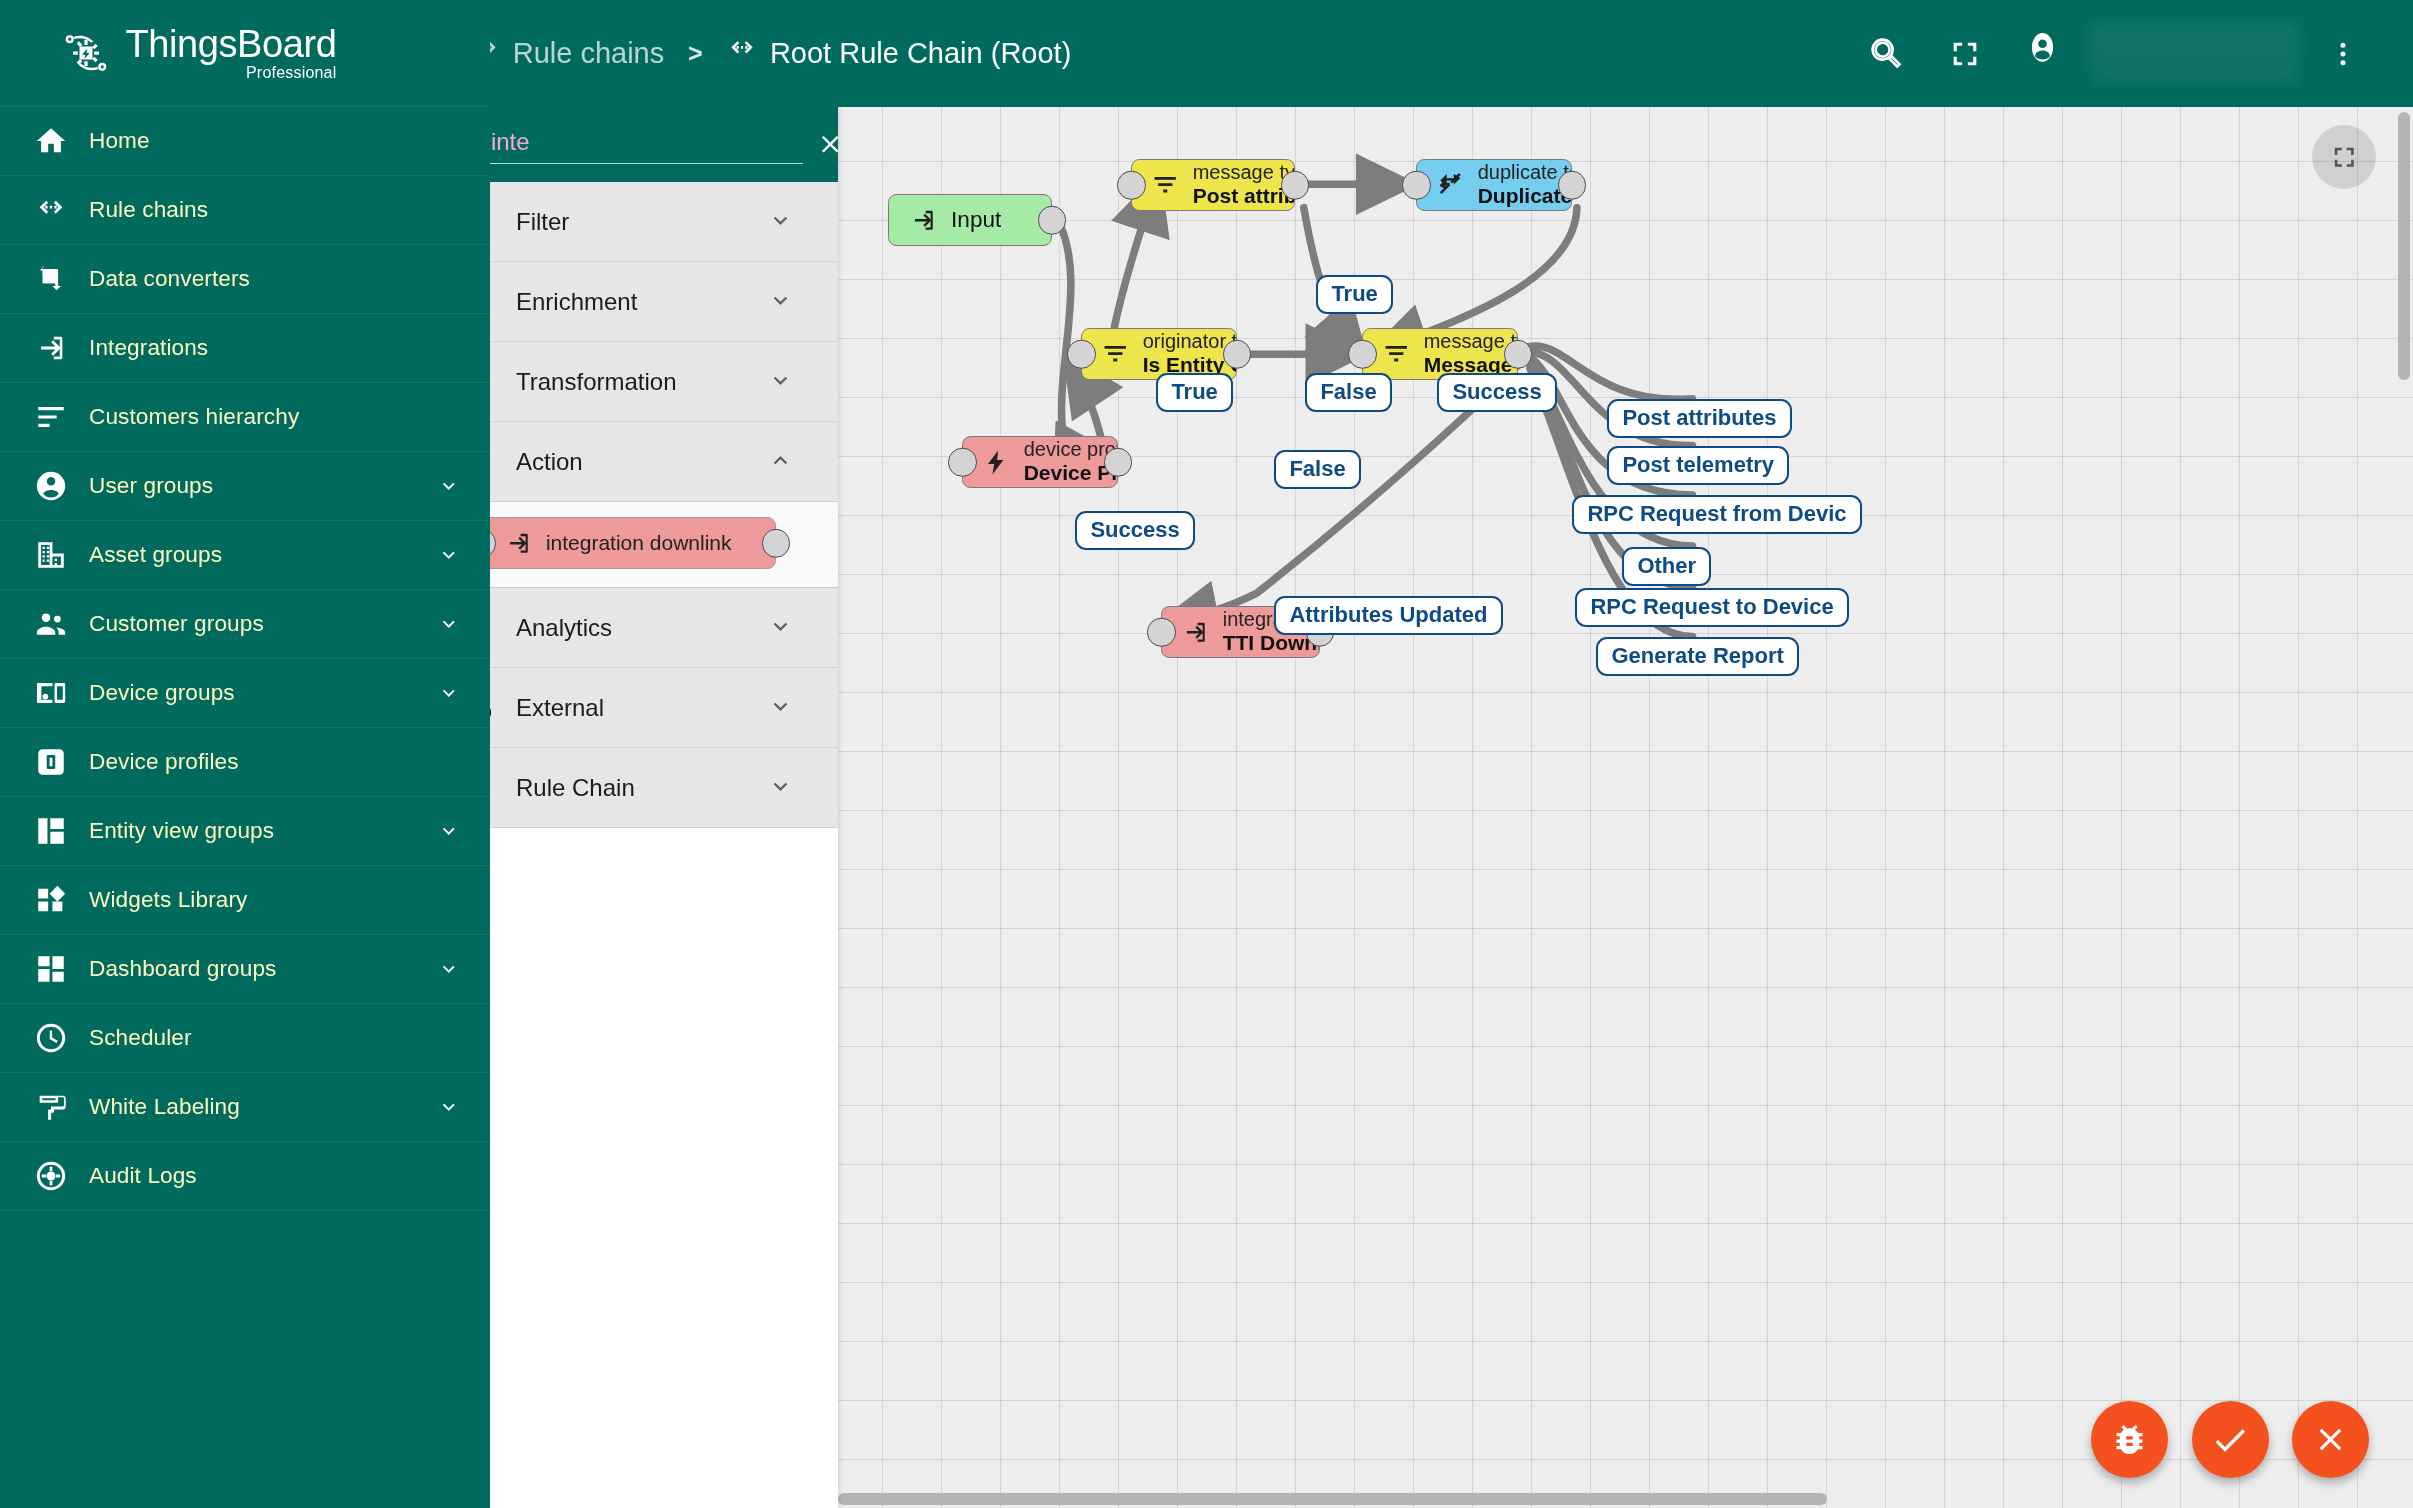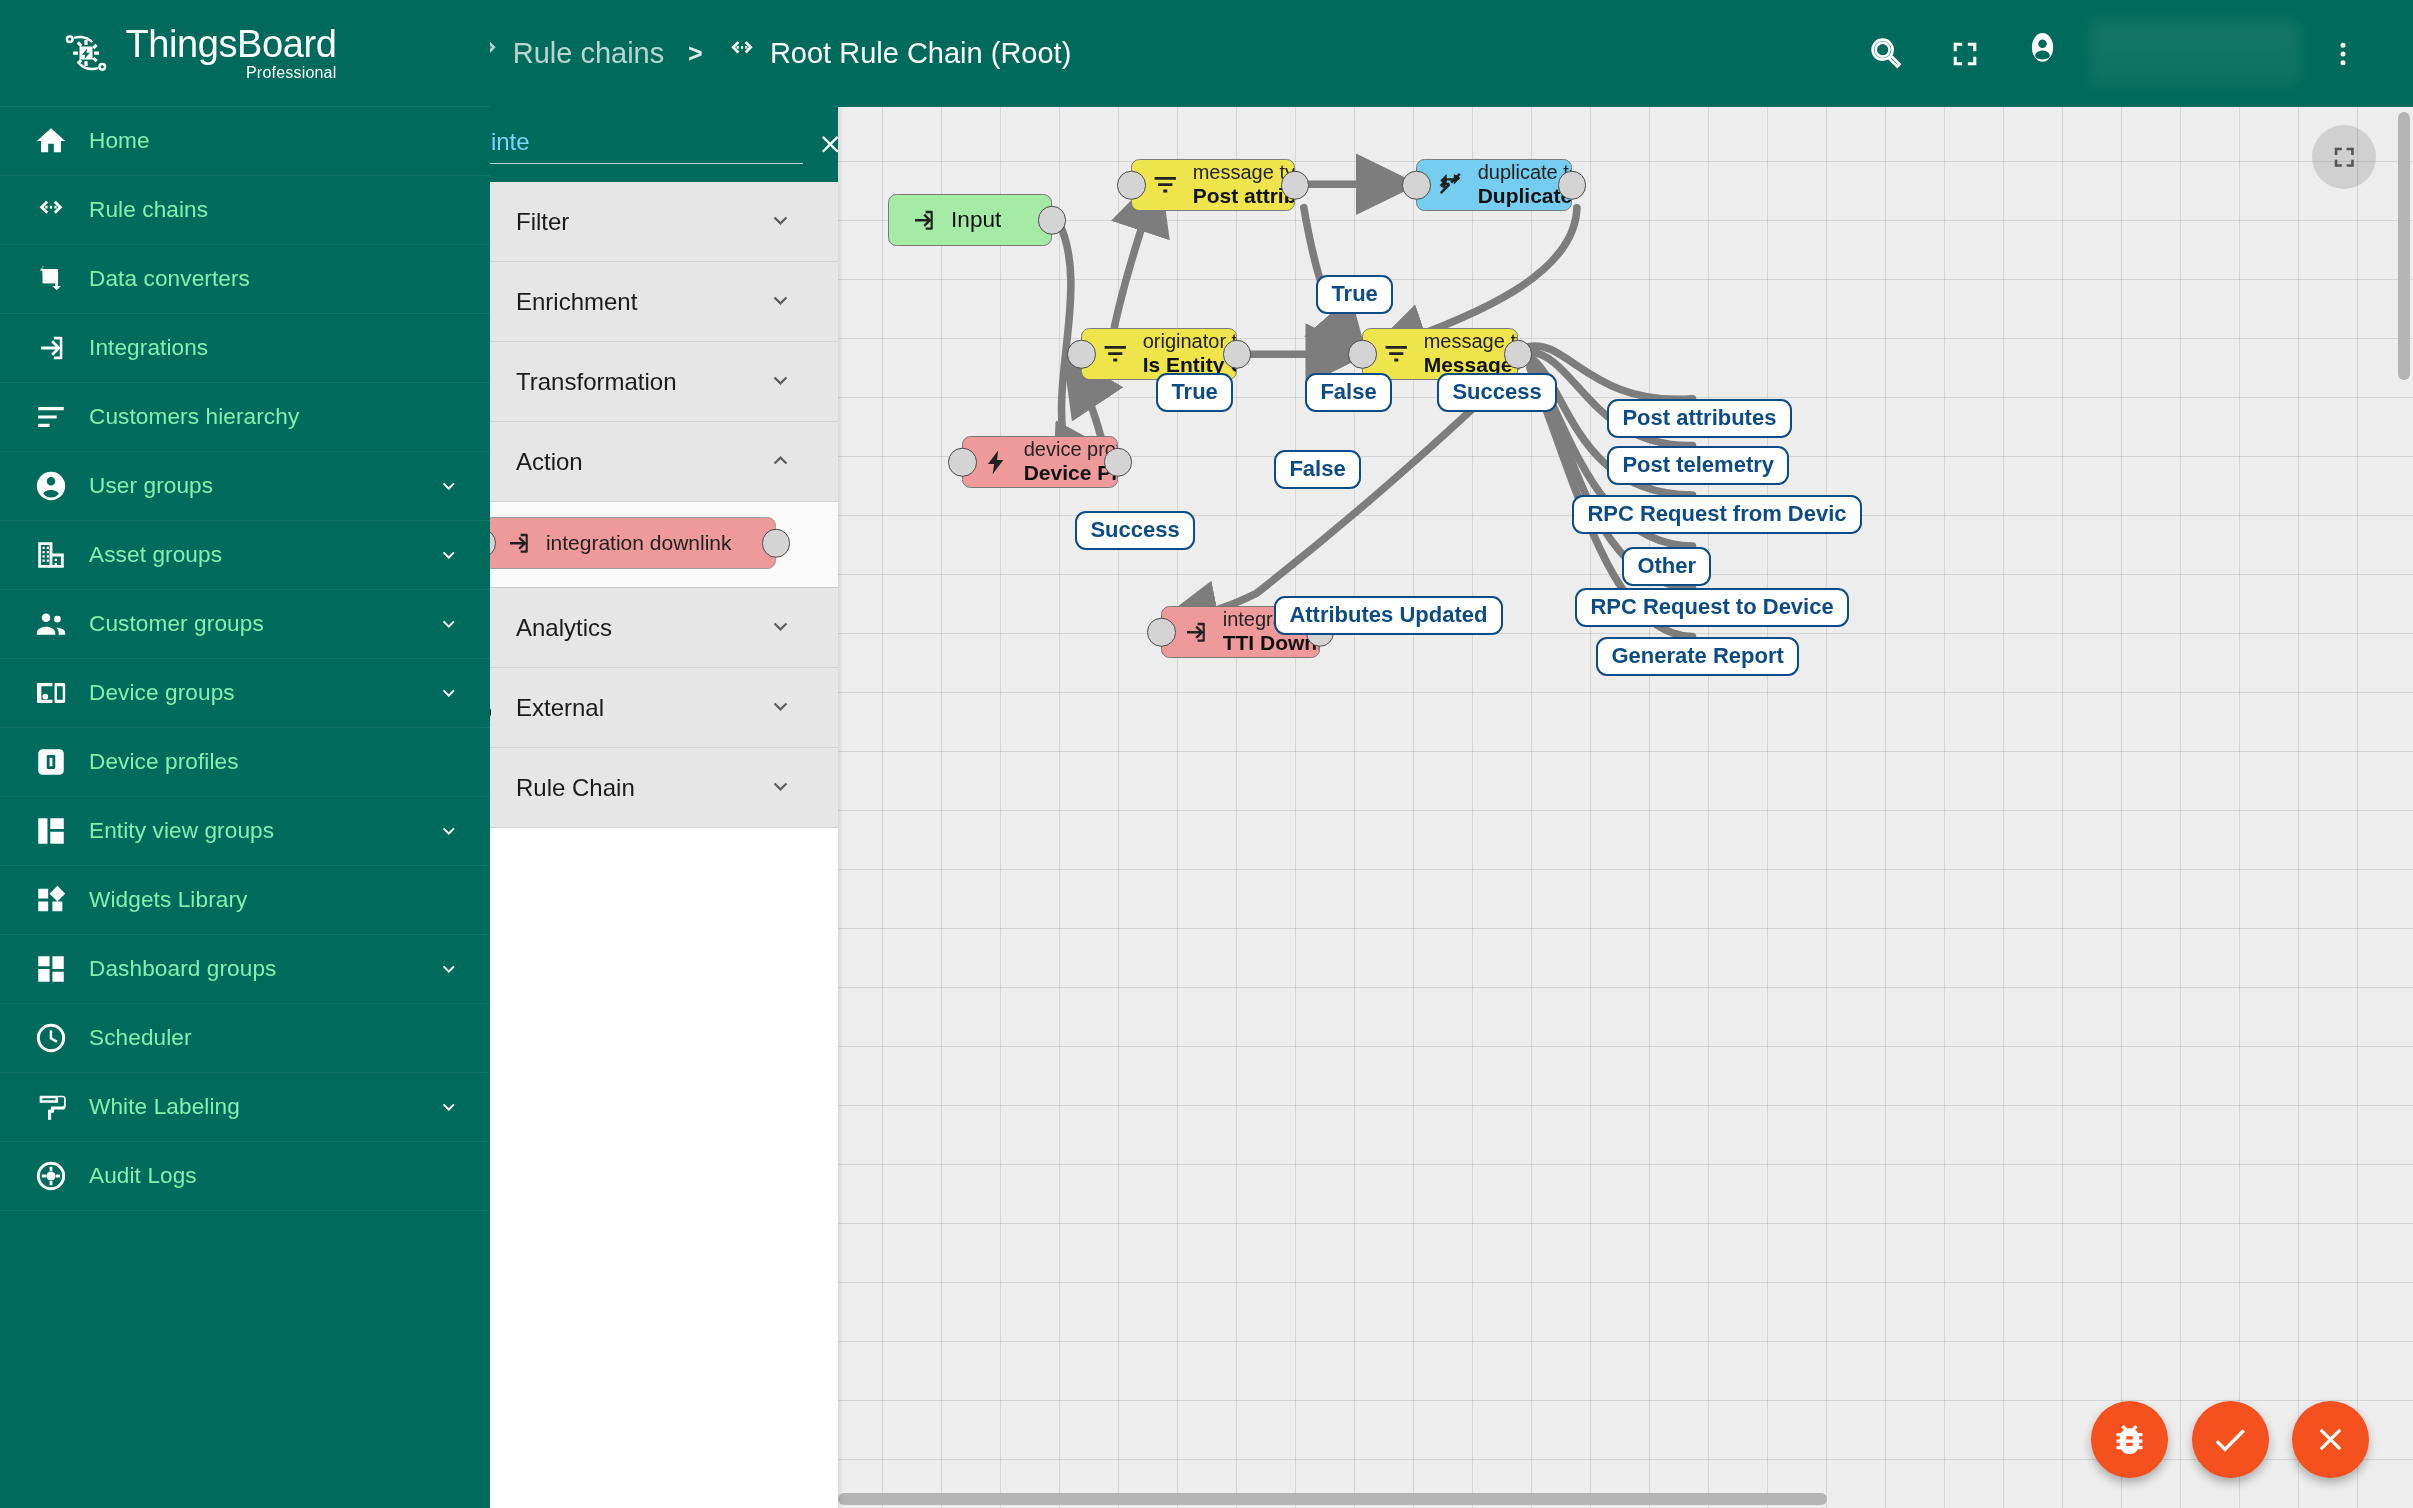--- a/index.html
+++ b/index.html
@@ -44,21 +44,21 @@
     border-bottom: 0.8px solid rgba(255,255,255,0.07);
     cursor: pointer;
     position: relative;
   }
   .nav-item .nav-ico {
     width: 37px; height: 37px; flex: 0 0 37px;
     display: flex; align-items: center; justify-content: center;
   }
   .nav-item .nav-ico svg { width: 34px; height: 34px; fill: #fff; }
   .nav-label {
-    font-size: 22.6px; font-weight: 400; color: #86efac; letter-spacing: 0.1px;
+    font-size: 22.6px; font-weight: 400; color: #fef9c3; letter-spacing: 0.1px;
     white-space: nowrap;
   }
   .nav-chev {
     position: absolute; right: 30px; top: 50%; transform: translateY(-50%);
     width: 23.5px; height: 23.5px;
   }
   .nav-chev svg { width: 23.5px; height: 23.5px; fill: #fff; }
 
   
   #topbar {
@@ -105,21 +105,21 @@
   #lib-search {
     height: 75px; background: #006A5C;
     display: flex; align-items: center; gap: 13.4px;
     padding: 0 22px 0 25px;
   }
   #lib-search .s-ico svg { width: 28.5px; height: 28.5px; fill: #fff; }
   #lib-search-input {
     flex: 1;
     background: transparent; border: none;
     border-bottom: 1.7px solid rgba(255,255,255,0.75);
-    color: #7dd3fc; font-size: 24px;
+    color: #f9a8d4; font-size: 24px;
     font-family: "Liberation Sans", sans-serif;
     padding: 3.4px 1.7px 6.7px 5px;
     outline: none;
   }
   #lib-search-input::placeholder { color: rgba(255,255,255,0.6); }
   #lib-search .act { width: 39px; height: 39px; display:flex; align-items:center; justify-content:center; cursor:pointer; }
   #lib-search .act svg { width: 28.5px; height: 28.5px; fill: #fff; }
 
   .cat-row {
     height: 80px;

